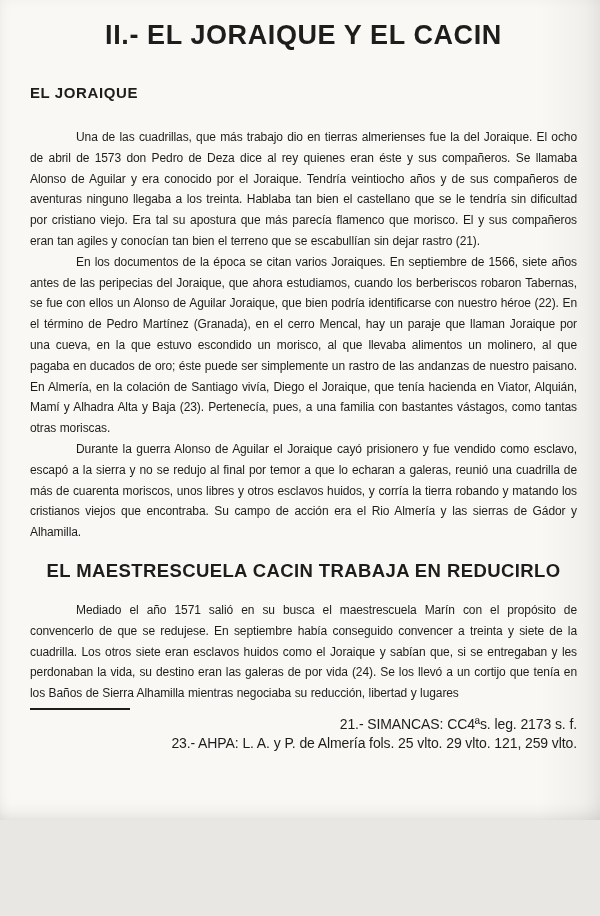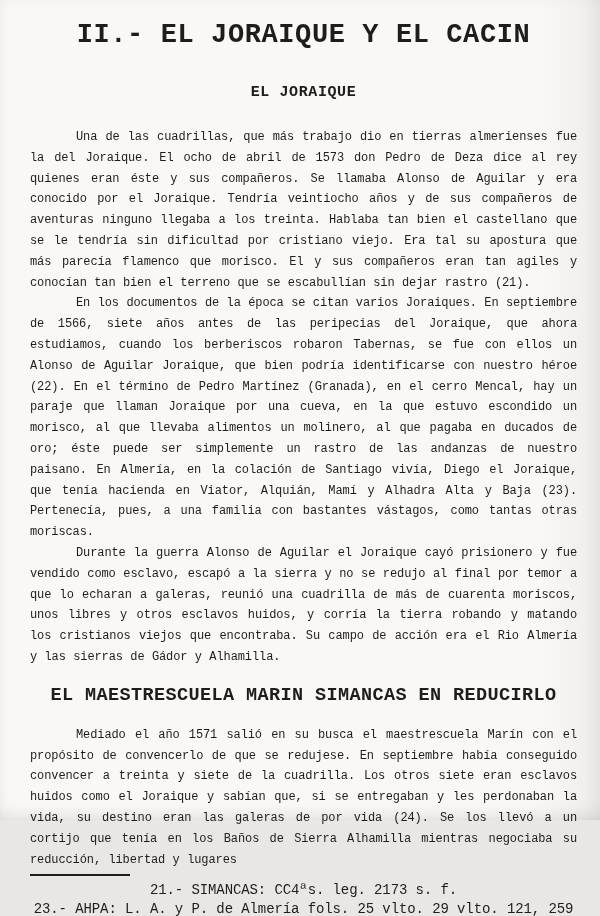--- a/index.html
+++ b/index.html
@@ -15,36 +15,36 @@
     width: 600px;
     height: 820px;
     box-sizing: border-box;
     padding: 14px 23px 9px 30px;
     background: linear-gradient(to right,
                 var(--paper, #f9f8f5) 0%,
                 var(--paper, #f9f8f5) 90%,
                 #f1f0ed 97%,
                 #e6e5e2 100%);
     color: var(--ink, #1e1d1b);
-    font-family: Liberation Mono, monospace;
+    font-family: Liberation Sans, sans-serif;
     box-shadow: inset 0 -14px 22px -16px rgba(0,0,0,0.18),
                 inset 8px 6px 18px -14px rgba(0,0,0,0.10);
   }
   .page-title {
     margin: 6px 0 0 0;
     text-align: center;
     font-size: 27px;
     font-weight: bold;
     letter-spacing: 0.6px;
     line-height: 30px;
     white-space: nowrap;
   }
   .sub-heading {
     margin: 34px 0 0 0;
-    text-align: center;
+    text-align: left;
     font-size: 15px;
     font-weight: bold;
     letter-spacing: 0.6px;
     line-height: 17px;
   }
   .body-text {
     margin-top: 26px;
   }
   .body-text p {
     margin: 0;
@@ -71,40 +71,40 @@
     width: 100px;
     border: 0;
     border-top: 2px solid var(--ink, #1e1d1b);
     margin: 0 0 5px 0;
   }
   .footnotes p {
     margin: 0;
     font-size: 14px;
     line-height: 19px;
     text-indent: 0;
-    text-align: center;
+    text-align: right;
     letter-spacing: -0.1px;
   }
 </style>
 </head>
 <body>
 
 <div class="page">
 
   <h1 class="page-title">II.- EL JORAIQUE Y EL CACIN</h1>
 
   <h2 class="sub-heading">EL JORAIQUE</h2>
 
   <div class="body-text">
     <p>Una de las cuadrillas, que más trabajo dio en tierras almerienses fue la del Joraique. El ocho de abril de 1573 don Pedro de Deza dice al rey quienes eran éste y sus compañeros. Se llamaba Alonso de Aguilar y era conocido por el Joraique. Tendría veintiocho años y de sus compañeros de aventuras ninguno llegaba a los treinta. Hablaba tan bien el castellano que se le tendría sin dificultad por cristiano viejo. Era tal su apostura que más parecía flamenco que morisco. El y sus compañeros eran tan agiles y conocían tan bien el terreno que se escabullían sin dejar rastro (21).</p>
     <p>En los documentos de la época se citan varios Joraiques. En septiembre de 1566, siete años antes de las peripecias del Joraique, que ahora estudiamos, cuando los berberiscos robaron Tabernas, se fue con ellos un Alonso de Aguilar Joraique, que bien podría identificarse con nuestro héroe (22). En el término de Pedro Martínez (Granada), en el cerro Mencal, hay un paraje que llaman Joraique por una cueva, en la que estuvo escondido un morisco, al que llevaba alimentos un molinero, al que pagaba en ducados de oro; éste puede ser simplemente un rastro de las andanzas de nuestro paisano. En Almería, en la colación de Santiago vivía, Diego el Joraique, que tenía hacienda en Viator, Alquián, Mamí y Alhadra Alta y Baja (23). Pertenecía, pues, a una familia con bastantes vástagos, como tantas otras moriscas.</p>
     <p>Durante la guerra Alonso de Aguilar el Joraique cayó prisionero y fue vendido como esclavo, escapó a la sierra y no se redujo al final por temor a que lo echaran a galeras, reunió una cuadrilla de más de cuarenta moriscos, unos libres y otros esclavos huidos, y corría la tierra robando y matando los cristianos viejos que encontraba. Su campo de acción era el Rio Almería y las sierras de Gádor y Alhamilla.</p>
   </div>
 
-  <h3 class="mid-heading">EL MAESTRESCUELA MARIN SIMANCAS EN REDUCIRLO</h3>
+  <h3 class="mid-heading">EL MAESTRESCUELA CACIN TRABAJA EN REDUCIRLO</h3>
 
   <div class="body-text" style="margin-top:14px;">
     <p>Mediado el año 1571 salió en su busca el maestrescuela Marín con el propósito de convencerlo de que se redujese. En septiembre había conseguido convencer a treinta y siete de la cuadrilla. Los otros siete eran esclavos huidos como el Joraique y sabían que, si se entregaban y les perdonaban la vida, su destino eran las galeras de por vida (24). Se los llevó a un cortijo que tenía en los Baños de Sierra Alhamilla mientras negociaba su reducción, libertad y lugares</p>
   </div>
 
   <div class="footnotes">
     <hr class="footnote-rule">
     <p>21.- SIMANCAS: CC4ªs. leg. 2173 s. f.</p>
     <p>23.- AHPA: L. A. y P. de Almería fols. 25 vlto. 29 vlto. 121, 259 vlto.</p>
   </div>

